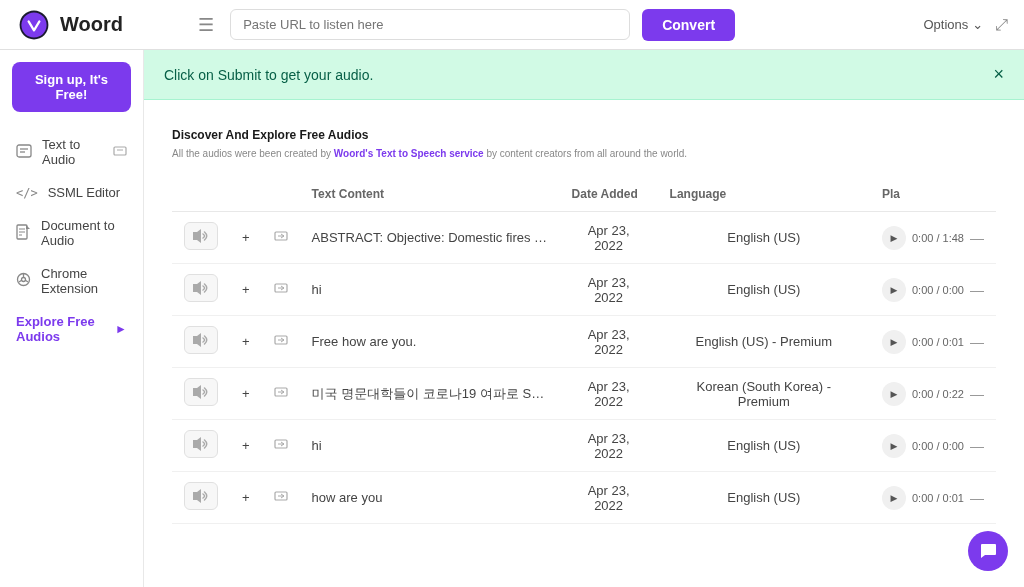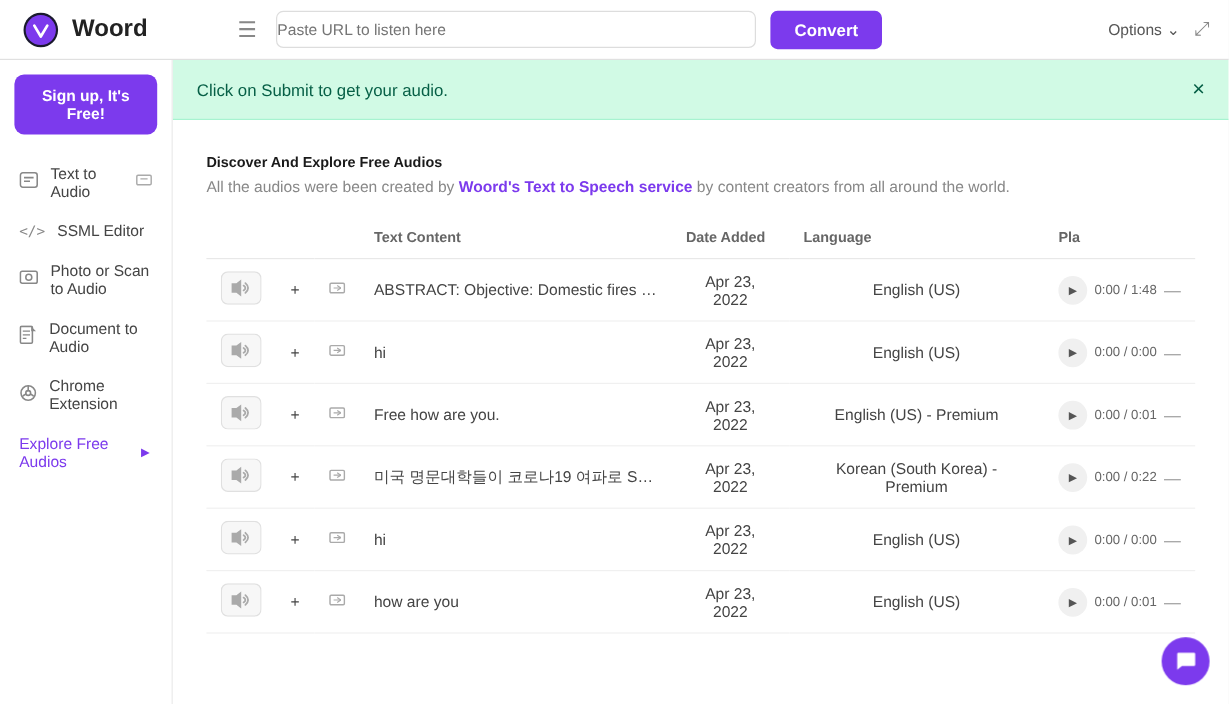--- a/index.html
+++ b/index.html
@@ -8,21 +8,21 @@
     
     .topbar {
       display: flex; align-items: center; background: #fff; border-bottom: 1px solid #e0e0e0;
       height: 50px; padding: 0 16px; gap: 12px; flex-shrink: 0;
     }
     .logo-area { display: flex; align-items: center; gap: 8px; width: 170px; flex-shrink: 0; }
     .logo-icon { width: 36px; height: 36px; }
     .logo-text { font-size: 20px; font-weight: 700; color: #222; }
     .hamburger { color: #888; font-size: 18px; cursor: pointer; margin-right: 4px; }
     .url-input {
-      flex: 1; border: 1px solid #ddd; border-radius: 6px; padding: 7px 0;
+      flex: 1; border: 1px solid #ddd; border-radius: 6px; padding: 7px 12px;
       font-size: 13px; color: #aaa; outline: none; max-width: 400px;
     }
     .convert-btn {
       background: #7c3aed; color: #fff; border: none; border-radius: 6px;
       padding: 8px 20px; font-size: 14px; font-weight: 600; cursor: pointer;
     }
     .topbar-right { margin-left: auto; display: flex; gap: 12px; }
     .options-btn { font-size: 13px; color: #555; cursor: pointer; display: flex; align-items: center; gap: 4px; }
     .expand-icon { font-size: 16px; color: #888; cursor: pointer; }
 
@@ -36,42 +36,42 @@
     }
     .signup-btn {
       background: #7c3aed; color: #fff; border: none; border-radius: 8px;
       padding: 10px 16px; font-size: 13px; font-weight: 600; cursor: pointer;
       margin: 0 12px 16px 12px;
     }
     .sidebar-item {
       display: flex; align-items: center; gap: 10px; padding: 9px 16px;
       font-size: 13px; color: #444; cursor: pointer; position: relative;
     }
-    .sidebar-item.active { color: #7c3aed; font-weight: 400; }
+    .sidebar-item.active { color: #7c3aed; font-weight: 700; }
     .sidebar-item.active .arrow { color: #7c3aed; }
     .sidebar-icon { font-size: 15px; color: #888; }
     .arrow { margin-left: auto; font-size: 12px; }
 
     
     .content-area { flex: 1; overflow-y: auto; background: #fff; display: flex; flex-direction: column; }
 
     
     .notice-banner {
       background: #d1fae5; border-bottom: 1px solid #a7f3d0;
       padding: 14px 20px; display: flex; align-items: center; justify-content: space-between;
       flex-shrink: 0;
       gap: 40px;
     }
     .notice-text { font-size: 14px; color: #065f46; font-weight: 500; }
     .notice-close { color: #065f46; cursor: pointer; font-size: 18px; background: none; border: none; }
 
     
     .page-content { padding: 28px 28px 0 28px; flex: 1; overflow-y: auto; }
     .page-title { font-size: 12px; font-weight: 700; color: #1a1a1a; margin-bottom: 6px; }
-    .page-subtitle { font-size: 13px; color: #888; margin-bottom: 20px; }
+    .page-subtitle { font-size: 10px; color: #888; margin-bottom: 20px; }
     .page-subtitle b { color: #7c3aed; font-weight: 600; }
 
     
     .audio-table { width: 100%; border-collapse: collapse; }
     .audio-table thead tr { border-bottom: 1px solid #e8e8e8; }
     .audio-table th {
       font-size: 12px; font-weight: 600; color: #666; padding: 8px 12px 10px 12px;
       text-align: left;
     }
     .th-text { text-align: center; }
@@ -147,29 +147,20 @@
             <line x1="4" y1="6" x2="10" y2="6" stroke="#aaa" stroke-width="1"></line>
           </svg>
       </span>
     </div>
 
     <div class="sidebar-item">
       <span class="sidebar-icon" style="font-size:12px;font-family:monospace;color:#888;">&lt;/&gt;</span>
       <span>SSML Editor</span>
     </div>
 
-    <div class="sidebar-item">
-      <span class="sidebar-icon">
-        <svg width="16" height="16" viewBox="0 0 16 16" fill="none">
-            <rect x="1" y="3" width="14" height="10" rx="1.5" stroke="#888" stroke-width="1.3"></rect>
-            <circle cx="8" cy="8" r="2.5" stroke="#888" stroke-width="1.3"></circle>
-          </svg>
-      </span>
-      <span>Photo or Scan to Audio</span>
-    </div>
 
     <div class="sidebar-item">
       <span class="sidebar-icon">
         <svg width="15" height="16" viewBox="0 0 15 16" fill="none">
             <rect x="1" y="1" width="10" height="14" rx="1" stroke="#888" stroke-width="1.3"></rect>
             <line x1="3" y1="5" x2="9" y2="5" stroke="#888" stroke-width="1"></line>
             <line x1="3" y1="8" x2="9" y2="8" stroke="#888" stroke-width="1"></line>
             <line x1="3" y1="11" x2="6" y2="11" stroke="#888" stroke-width="1"></line>
             <path d="M10 1 L14 5 L10 5Z" fill="#888"></path>
           </svg>

